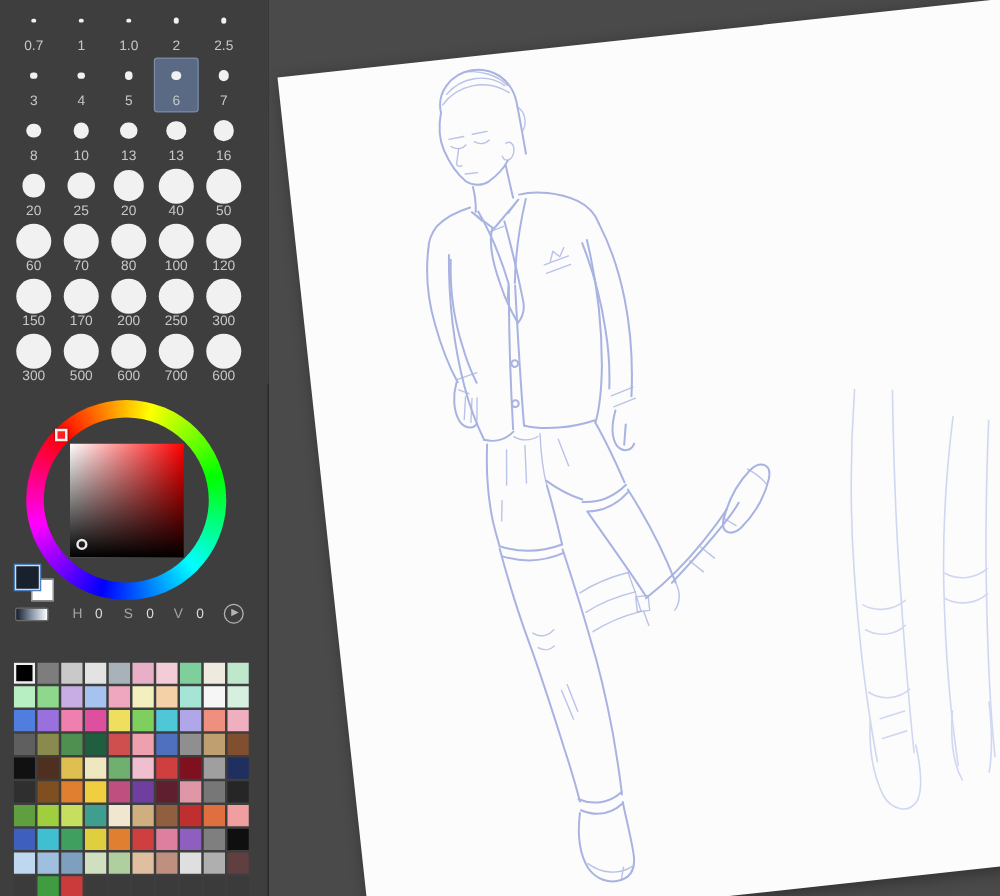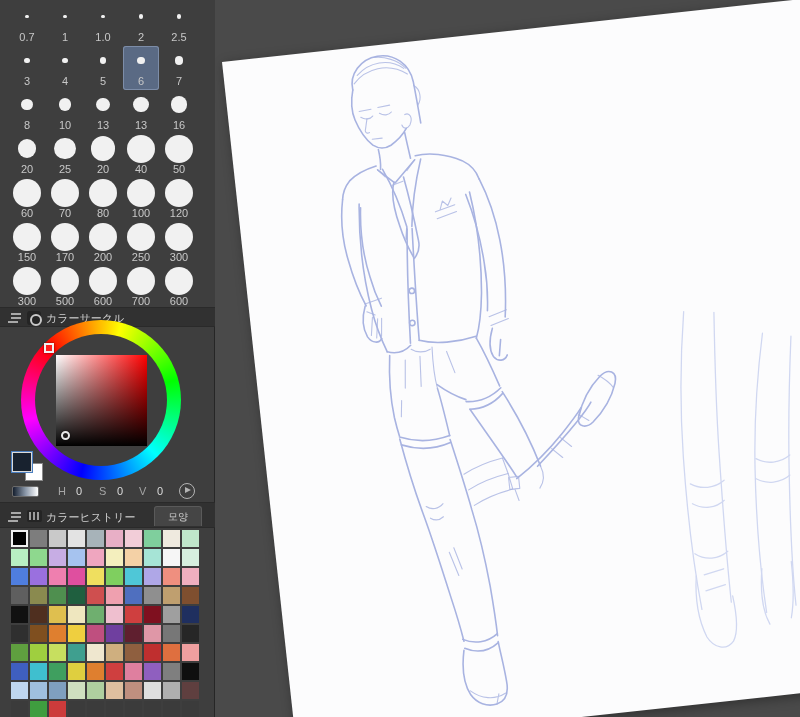--- a/index.html
+++ b/index.html
@@ -315,25 +315,20 @@
           <div class="blabel">700</div>
         </div>
         <div class="bcell">
           <div class="dotbox">
             <span class="dot" style="width: 28px; height: 28px;"></span>
           </div>
           <div class="blabel">600</div>
         </div>
       </div>
 
-    <div class="phead" id="cc-header">
-      <span class="menu-icon"></span>
-      <span class="cc-icon"></span>
-      <span class="ptitle">カラーサークル</span>
-    </div>
 
     <div id="wheel-zone">
       <div id="hue-ring"></div>
       <div id="ring-hole"></div>
       <div id="sv-square"></div>
       <div id="hue-marker"></div>
       <div id="sv-marker"></div>
     </div>
 
     <div id="bg-swatch" style="background: rgb(255, 255, 255);"></div>
@@ -343,26 +338,20 @@
       <div id="hsv-bar"></div>
       <span class="hsv-label" id="h-label">H</span>
       <span class="hsv-value" id="h-value">0</span>
       <span class="hsv-label" id="s-label">S</span>
       <span class="hsv-value" id="s-value">0</span>
       <span class="hsv-label" id="v-label">V</span>
       <span class="hsv-value" id="v-value">0</span>
       <div id="hsv-play"></div>
     </div>
 
-    <div class="phead" id="hist-header">
-      <span class="menu-icon"></span>
-      <span class="hist-icon"></span>
-      <span class="ptitle">カラーヒストリー</span>
-      <span id="hist-tab">모양</span>
-    </div>
 
     <div id="swatch-grid">
         <div class="swatch sel" style="background: rgb(0, 0, 0);"></div>
         <div class="swatch" style="background: rgb(125, 125, 125);"></div>
         <div class="swatch" style="background: rgb(201, 201, 201);"></div>
         <div class="swatch" style="background: rgb(227, 227, 227);"></div>
         <div class="swatch" style="background: rgb(167, 179, 185);"></div>
         <div class="swatch" style="background: rgb(232, 175, 198);"></div>
         <div class="swatch" style="background: rgb(242, 205, 216);"></div>
         <div class="swatch" style="background: rgb(127, 207, 157);"></div>

